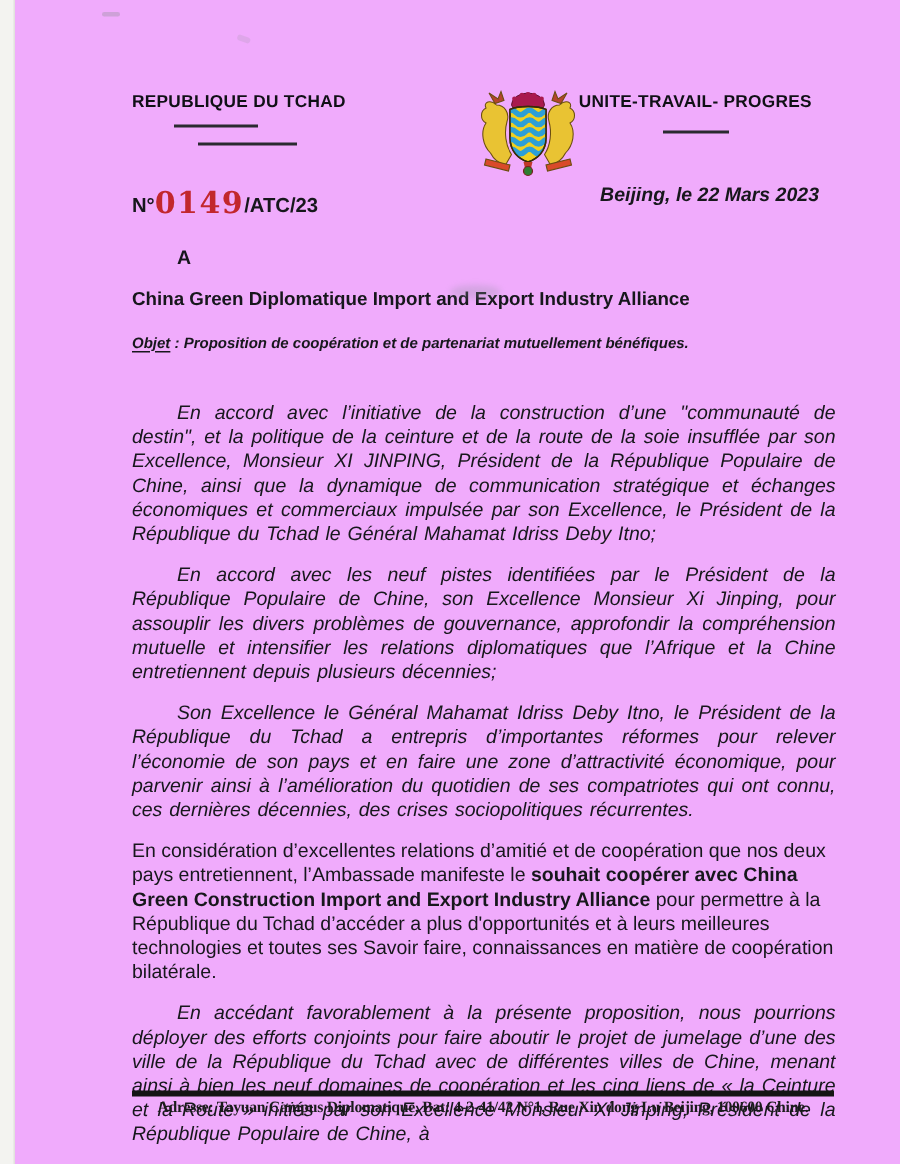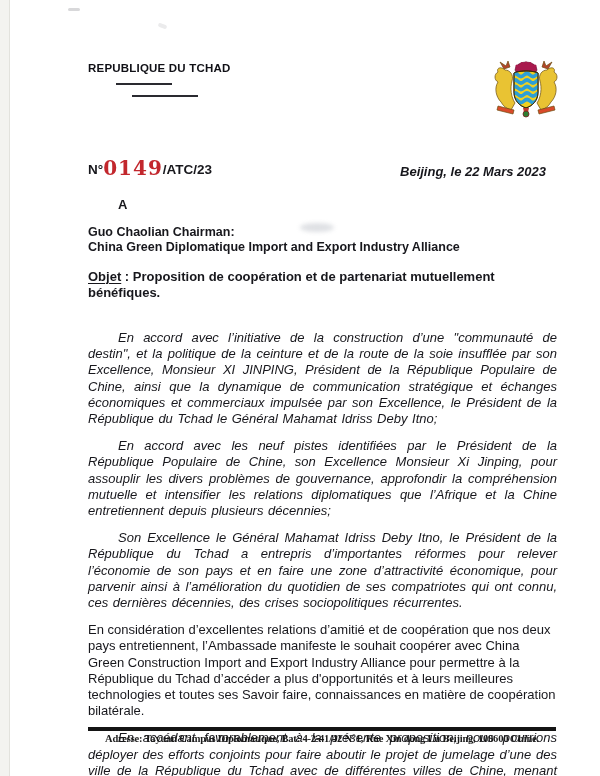--- a/index.html
+++ b/index.html
@@ -1,20 +1,20 @@
 <!DOCTYPE html>
 <html><head>
 <meta charset="utf-8">
 <style>
   html,body{margin:0;padding:0;background:#e9e9e6;}
   .page{
     position:relative;
     width:600px;height:776px;
     margin:0 auto;
-    background:#ffffff;
+    background:#f0abfc;
     overflow:hidden;
     font-family:"Liberation Sans","DejaVu Sans",sans-serif;
     color:#17171c;
   }
   .scan-edge{
     position:absolute;left:0;top:0;bottom:0;width:9px;
     background:#f3f3f0;border-right:1px solid #e2e2dd;
   }
   .scan-mark{position:absolute;background:#8e8e96;opacity:.35;border-radius:2px;}
   .mark1{left:68px;top:8px;width:12px;height:3px;}
@@ -33,51 +33,51 @@
   }
   .hrule{height:2px;background:#2a2a30;}
   .rule-republic{width:56px;margin:9px 0 9px 28px;}
   .rule-embassy{width:66px;margin:10px 0 0 44px;}
   .rule-motto{width:44px;margin:13px 0 0 56px;}
   .emblem{width:68px;height:58px;margin-top:-2px;}
 
   
   .ref-row{
     display:flex;justify-content:space-between;
-    margin:37px 54px 0 88px;align-items:flex-end;
+    margin:4px 54px 0 88px;align-items:flex-start;
   }
   .ref{font-weight:bold;font-size:13.5px;white-space:nowrap;}
   .ref-num{
     font-family:"DejaVu Serif","Liberation Serif",serif;
     font-size:20px;font-weight:700;letter-spacing:1px;
     position:relative;top:1px;
   }
   .date{font-weight:bold;font-size:13px;font-style:italic;}
 
   
   .to-label{margin:18px 0 0 118px;font-weight:bold;font-size:13px;}
   .recipient{position:relative;margin:13px 40px 0 88px;font-weight:bold;font-size:12.5px;line-height:14.5px;}
   .smudge{
     position:absolute;left:212px;top:-2px;width:34px;height:9px;
     background:#8d93a0;opacity:.28;border-radius:50%;filter:blur(2px);
   }
   .subject{
-    margin:15px 90px 0 88px;font-weight:bold;font-size:13px;line-height:15.5px;
+    margin:15px 90px 0 88px;font-weight:bold;font-size:10px;line-height:15.5px;font-style:italic;
   }
   .subject .obj-label{text-decoration:underline;text-underline-offset:2px;}
 
   
   .letter-body{margin:30px 43px 0 88px;}
   .para{
     margin:0 0 11px 0;font-size:13px;line-height:16.2px;
     text-align:justify;word-spacing:1px;color:#17171c;
   }
   .para.indent{text-indent:30px;font-style:italic;}
   .para.left{text-align:left;word-spacing:normal;}
-  .para .b{font-weight:normal;}
+  .para .b{font-weight:bold;}
 
   
   .letter-footer{position:absolute;left:88px;right:44px;top:727px;}
   .footer-rule{height:4px;background:#141414;}
   .footer-address{
     margin-top:2px;text-align:center;
     font-family:"Liberation Serif","DejaVu Serif",serif;
     font-weight:bold;font-size:10.5px;color:#1c1c1c;letter-spacing:-.2px;
     white-space:nowrap;
   }
@@ -132,31 +132,34 @@
           <path d="M20 34.5 q3 -3 6 0 t6 0 t6 0 t6 0 t6 0"></path>
           <path d="M20 41 q3 -3 6 0 t6 0 t6 0 t6 0 t6 0"></path>
         </g>
         <path d="M34 11 C28 11 24 12 22 13 L22 32 C22 41 28 46 34 48 C40 46 46 41 46 32 L46 13 C44 12 40 11 34 11 Z" fill="none" stroke="#3a2c08" stroke-width="1"></path>
 
         <path d="M31 48 L37 48 L36 52 L32 52 Z" fill="#c0392b"></path>
         <circle cx="34" cy="54" r="3" fill="#2e7d32" stroke="#7a1f1f" stroke-width="0.8"></circle>
       </svg>
     </div>
 
+    <div class="lh-right">
+      <div class="lh-title">UNITE-TRAVAIL- PROGRES</div>
+      <div class="hrule rule-motto"></div>
+    </div>
   </header>
 
   <div class="ref-row">
     <div class="ref"><span>N°</span><span class="ref-num" style="color: rgb(194, 39, 45);">0149</span><span>/ATC/23</span></div>
     <div class="date">Beijing, le 22 Mars 2023</div>
   </div>
 
   <div class="to-label">A</div>
 
   <div class="recipient">
-    <div>Guo Chaolian Chairman:</div>
     <div>China Green Diplomatique Import and Export Industry Alliance</div>
     <div class="smudge"></div>
   </div>
 
   <div class="subject"><span class="obj-label">Objet</span><span> : </span><span>Proposition de coopération et de partenariat mutuellement bénéfiques.</span></div>
 
   <div class="letter-body">
       <p class="para indent"><span>En accord avec l’initiative de la construction d’une "communauté de destin", et la politique de la ceinture et de la route de la soie insufflée par son Excellence, Monsieur XI JINPING, Président de la République Populaire de Chine, ainsi que la dynamique de communication stratégique et échanges économiques et commerciaux impulsée par son Excellence, le Président de la République du Tchad le Général Mahamat Idriss Deby Itno;</span></p>
       <p class="para indent"><span>En accord avec les neuf pistes identifiées par le Président de la République Populaire de Chine, son Excellence Monsieur Xi Jinping, pour assouplir les divers problèmes de gouvernance, approfondir la compréhension mutuelle et intensifier les relations diplomatiques que l’Afrique et la Chine entretiennent depuis plusieurs décennies;</span></p>
       <p class="para indent"><span>Son Excellence le Général Mahamat Idriss Deby Itno, le Président de la République du Tchad a entrepris d’importantes réformes pour relever l’économie de son pays et en faire une zone d’attractivité économique, pour parvenir ainsi à l’amélioration du quotidien de ses compatriotes qui ont connu, ces dernières décennies, des crises sociopolitiques récurrentes.</span></p>

